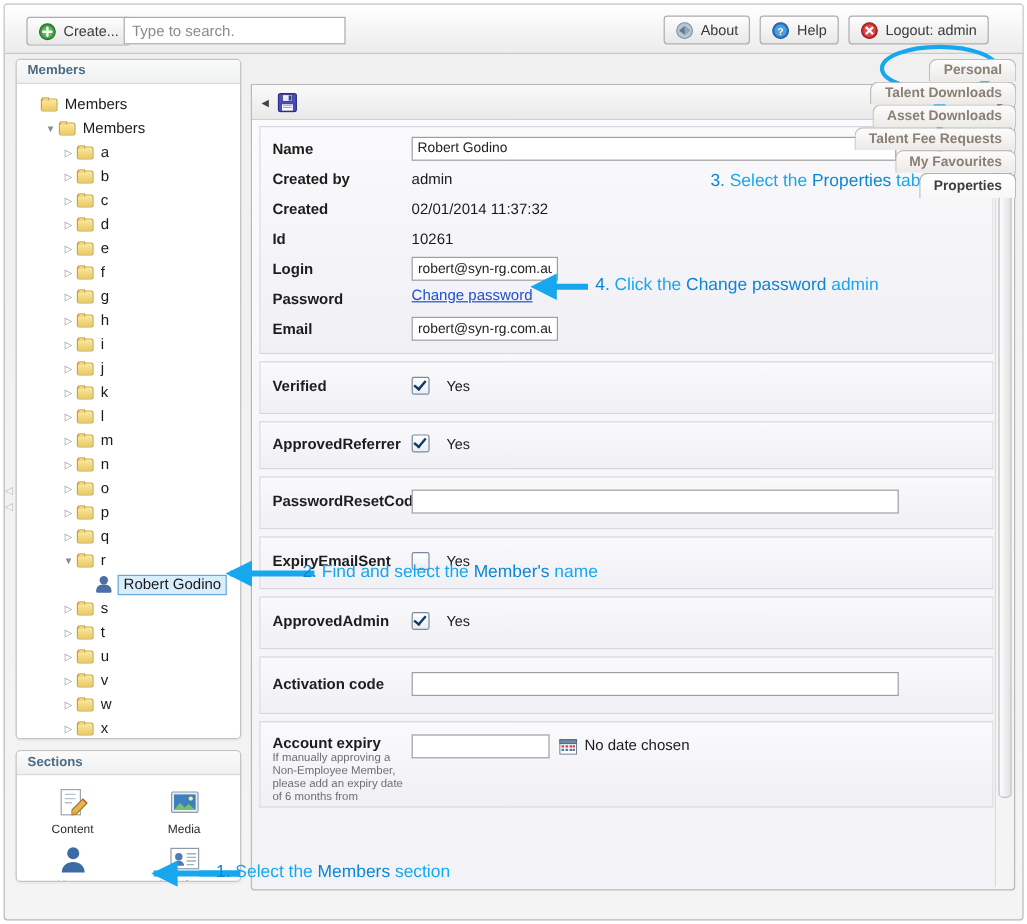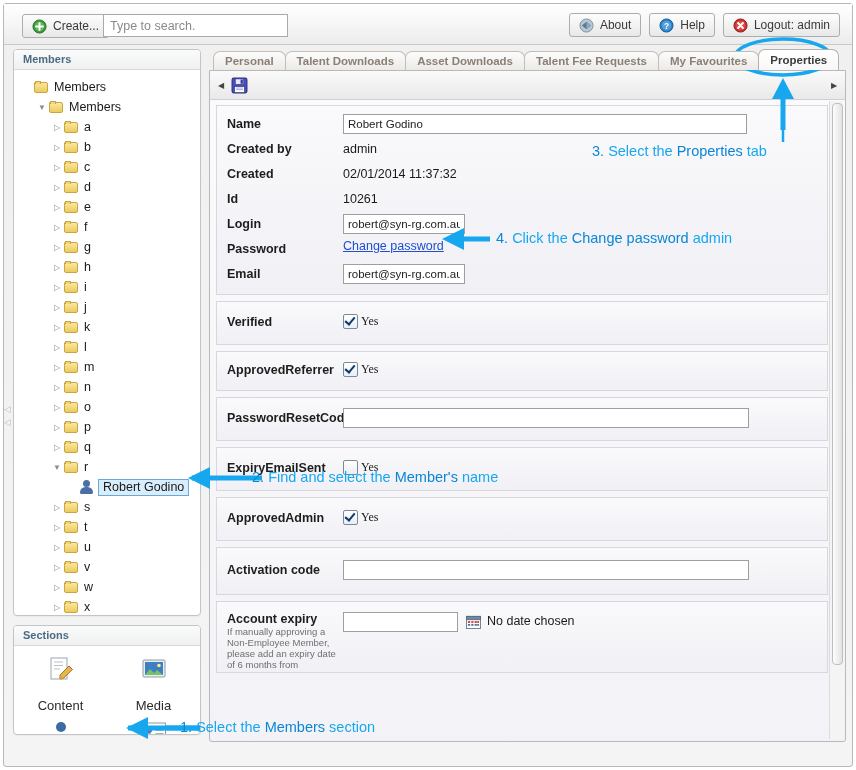--- a/index.html
+++ b/index.html
@@ -55,21 +55,21 @@
     border: 1px solid #a9a9a9;
     background: #fff;
     font-family: "Liberation Sans", sans-serif;
     font-size: 12.5px;
     color: #555;
     padding: 0 6px;
     box-sizing: border-box;
   }
   #search-input::placeholder { color: #8a8a8a; }
 
-  #topright { position: absolute; right: 12px; top: 9px; display: flex; gap: 8px; padding-left: 30px; }
+  #topright { position: absolute; right: 28px; top: 9px; display: flex; gap: 8px; padding-left: 30px; }
 
   
   .ico { width: 15px; height: 15px; display:inline-block; flex:0 0 auto; }
 
   
   #left-col { position: absolute; left: 9px; top: 45px; width: 188px; }
 
   .panel {
     background: #fff;
     border: 1px solid #c4c4c4;
@@ -139,37 +139,37 @@
 
   #sections-panel { margin-top: 9px; height: 108px; }
   #sections-grid {
     display: grid;
     grid-template-columns: 1fr 1fr;
     padding: 10px 0 0 0;
     justify-items: center;
     row-gap: 6px;
   }
   .sec-item { width: 64px; text-align: center; cursor: pointer; }
-  .sec-item .seclabel { display:block; font-size: 13px; color:#2b2b2b; margin-top: 16px; }
+  .sec-item .seclabel { display:block; font-size: 10px; color:#2b2b2b; margin-top: 4px; }
   .secico { width: 26px; height: 26px; margin: 0 auto; display:block; }
 
   
   .collapse-arrow {
     position: absolute; left: 0; width: 8px; height: 10px;
     color: #bdbdbd; font-size: 9px; line-height: 10px;
   }
 
   
   #right-col { position: absolute; left: 205px; top: 45px; width: 637px; }
 
   #tabs {
     display: flex; align-items: flex-end;
     height: 21px;
     padding-left: 4px;
-    position: relative; z-index: 3;
+    position: relative; z-index: 3; flex-direction: column;
   }
   .tab {
     height: 19px; line-height: 19px;
     padding: 0 11px;
     font-size: 11.5px; font-weight: bold;
     color: #8a7f74;
     background: linear-gradient(#fcfcfc,#eceae7);
     border: 1px solid #c3bdb6;
     border-bottom: none;
     border-radius: 7px 7px 0 0;
@@ -244,21 +244,21 @@
   .ftext.full { width: 406px; }
   .ftext.date { width: 115px; }
 
   .flink {
     font-size: 12.5px;
     color: #1e4fd0;
     text-decoration: underline;
     cursor: pointer;
   }
 
-  .cbwrap { display: flex; align-items: center; gap: 3px; padding-top: 2px; font-family: Liberation Serif, serif; }
+  .cbwrap { display: flex; align-items: center; gap: 14px; padding-top: 2px; }
   .cbox {
     width: 13px; height: 13px;
     border: 1px solid #7b8a99;
     background: linear-gradient(#ffffff,#e8eef5);
     border-radius: 2px;
     position: relative;
     flex: 0 0 auto;
     cursor: pointer;
   }
   .cbox.checked::after {

